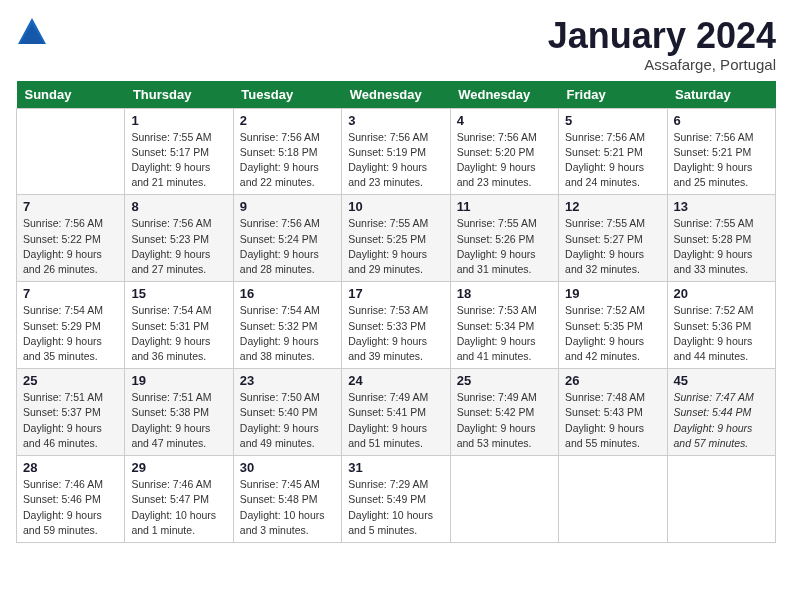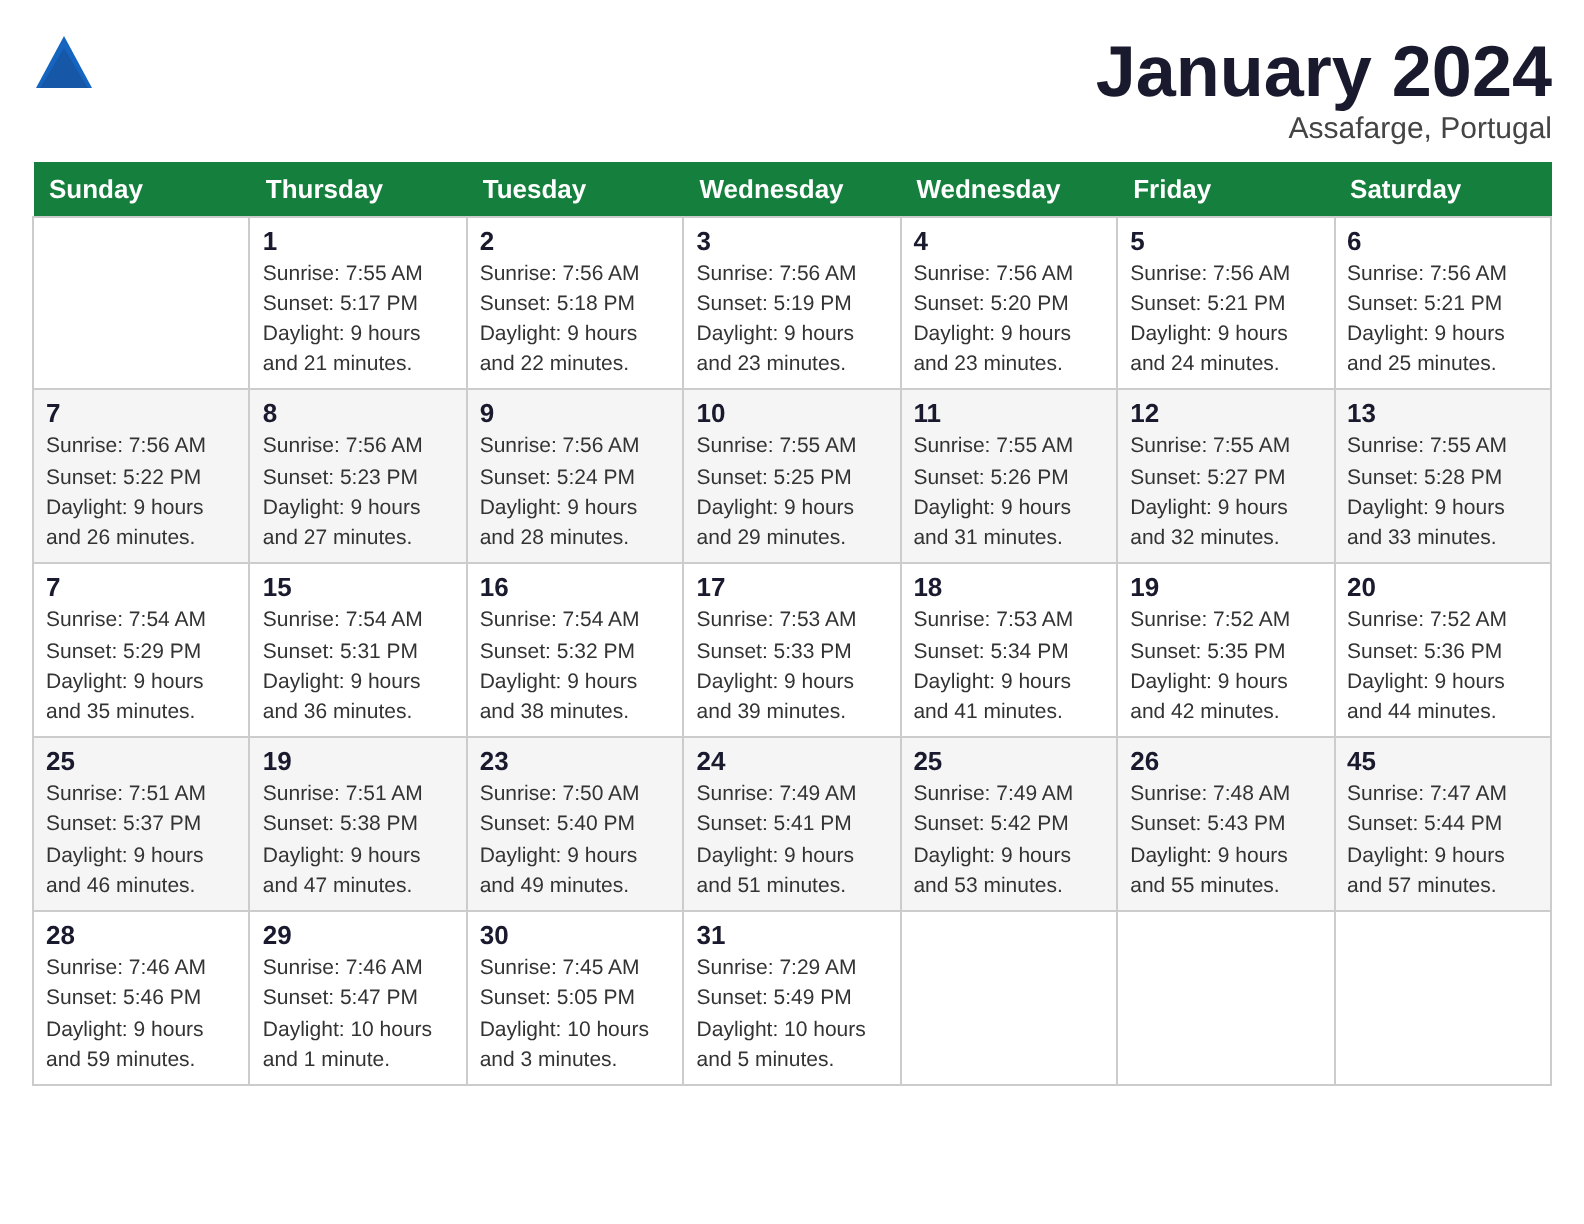--- a/index.html
+++ b/index.html
@@ -297,21 +297,21 @@
         </td>
         <td>
           <div class="day-number">26</div>
           <div class="day-info" style="white-space: pre-line;">Sunrise: 7:48 AM
 Sunset: 5:43 PM
 Daylight: 9 hours
 and 55 minutes.</div>
         </td>
         <td>
           <div class="day-number">45</div>
-          <div class="day-info" style="white-space: pre-line;">Sunrise: 7:47 AM
+          <div class="day-info" style="white-space: pre-line; font-style: italic;">Sunrise: 7:47 AM
 Sunset: 5:44 PM
 Daylight: 9 hours
 and 57 minutes.</div>
         </td>
       </tr>
       <tr>
         <td>
           <div class="day-number">28</div>
           <div class="day-info" style="white-space: pre-line;">Sunrise: 7:46 AM
 Sunset: 5:46 PM
@@ -321,21 +321,21 @@
         <td>
           <div class="day-number">29</div>
           <div class="day-info" style="white-space: pre-line;">Sunrise: 7:46 AM
 Sunset: 5:47 PM
 Daylight: 10 hours
 and 1 minute.</div>
         </td>
         <td>
           <div class="day-number">30</div>
           <div class="day-info" style="white-space: pre-line;">Sunrise: 7:45 AM
-Sunset: 5:05 PM
+Sunset: 5:48 PM
 Daylight: 10 hours
 and 3 minutes.</div>
         </td>
         <td>
           <div class="day-number">31</div>
           <div class="day-info" style="white-space: pre-line;">Sunrise: 7:29 AM
 Sunset: 5:49 PM
 Daylight: 10 hours
 and 5 minutes.</div>
         </td>

